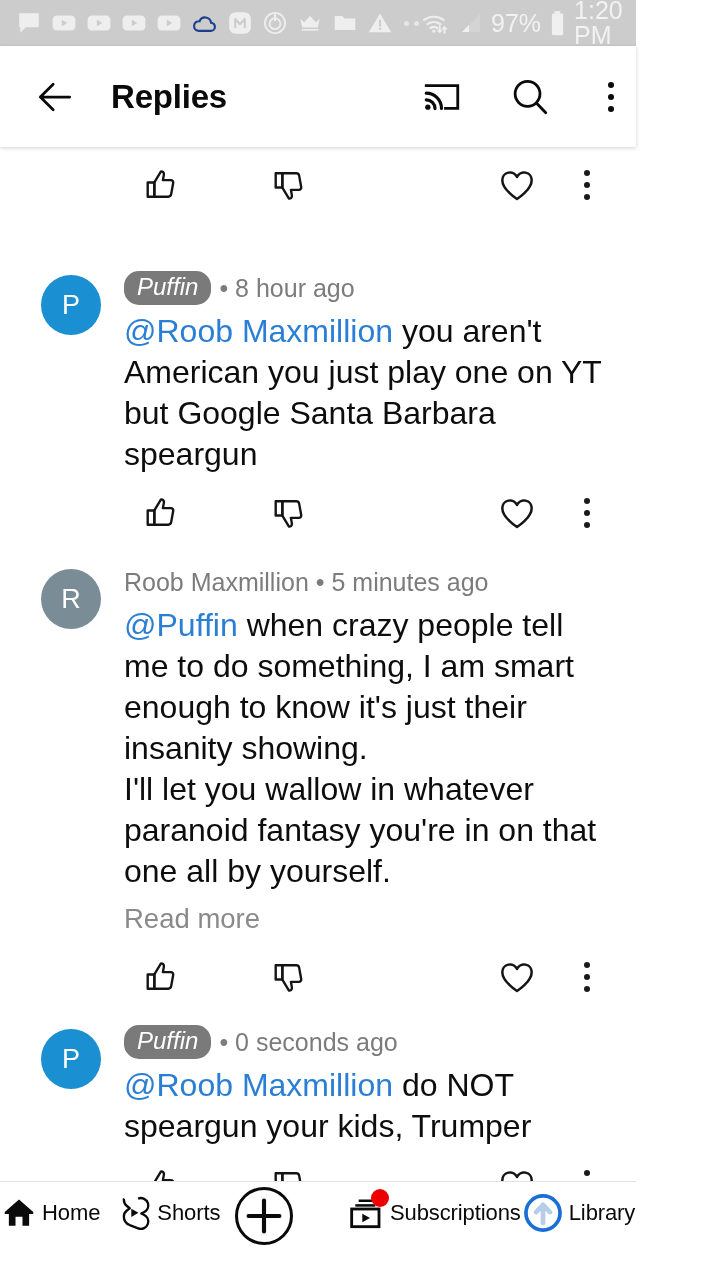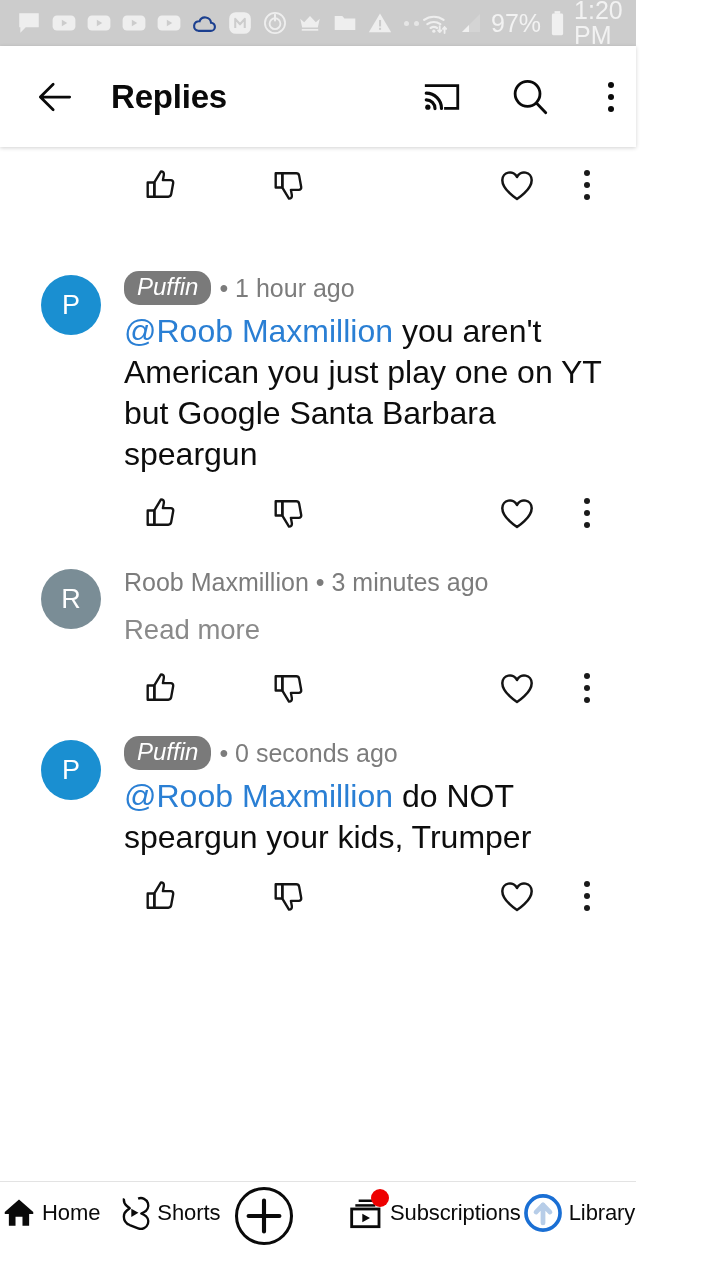--- a/index.html
+++ b/index.html
@@ -444,21 +444,21 @@
     </div>
 
     <div class="comment" style="margin-top:46px;">
       <div class="avatar-col">
         <div class="avatar" style="background:#1a8fd1;">P</div>
       </div>
       <div class="body-col">
         <div class="meta-row">
           <span class="badge">Puffin</span>
           <span class="meta-time">
-            <span>•</span>&nbsp;<span>1 hour ago</span>
+            <span>•</span>&nbsp;<span>8 hour ago</span>
           </span>
         </div>
         <div class="comment-text">
           <span class="mention">@Roob Maxmillion</span><span> you aren't American you just play one on YT but Google Santa Barbara speargun</span>
         </div>
         <div class="actions">
           <div class="act act-like">
             <svg width="38" height="38" viewBox="0 0 24 24">
               <path d="M7.8 10.4L12 3.4c1.3 0 2 .9 1.8 2.2l-.6 3.3h5c1 0 1.7.9 1.5 1.9l-1.3 7.1c-.2.9-.9 1.5-1.8 1.5H7.8z" fill="none" stroke="#141414" stroke-width="1.5" stroke-linejoin="round"></path>
               <rect x="3.6" y="10.4" width="4.2" height="9" fill="none" stroke="#141414" stroke-width="1.5" stroke-linejoin="round"></rect>
@@ -487,22 +487,26 @@
     </div>
 
     <div class="comment" style="margin-top:12px;">
       <div class="avatar-col">
         <div class="avatar" style="background:#7a8d96;">R</div>
       </div>
       <div class="body-col">
         <div class="meta-row">
           <span class="meta-plain">Roob Maxmillion</span>
           <span class="meta-time">
-            &nbsp;<span>•</span>&nbsp;<span>3 minutes ago</span>
+            &nbsp;<span>•</span>&nbsp;<span>5 minutes ago</span>
           </span>
+        </div>
+        <div class="comment-text">
+          <span class="mention">@Puffin</span><span style="white-space:pre-wrap;"> when crazy people tell me to do something, I am smart enough to know it's just their insanity showing.
+I'll let you wallow in whatever paranoid fantasy you're in on that one all by yourself.</span>
         </div>
         <div class="read-more">Read more</div>
         <div class="actions">
           <div class="act act-like">
             <svg width="38" height="38" viewBox="0 0 24 24">
               <path d="M7.8 10.4L12 3.4c1.3 0 2 .9 1.8 2.2l-.6 3.3h5c1 0 1.7.9 1.5 1.9l-1.3 7.1c-.2.9-.9 1.5-1.8 1.5H7.8z" fill="none" stroke="#141414" stroke-width="1.5" stroke-linejoin="round"></path>
               <rect x="3.6" y="10.4" width="4.2" height="9" fill="none" stroke="#141414" stroke-width="1.5" stroke-linejoin="round"></rect>
             </svg>
           </div>
           <div class="act act-dis">

